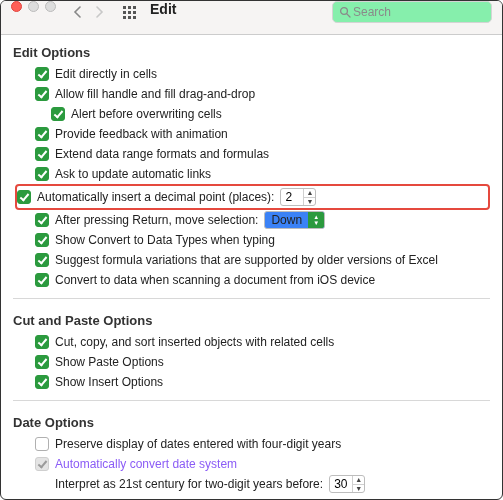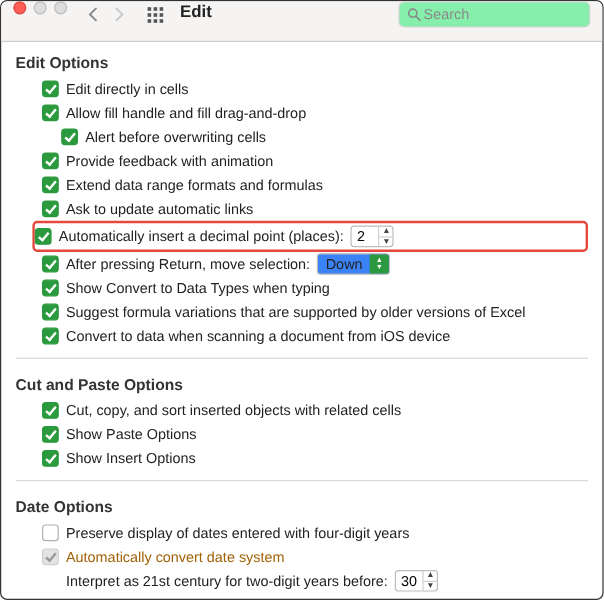--- a/index.html
+++ b/index.html
@@ -73,21 +73,21 @@
     content: ""; position: absolute;
     left: 4px; top: 1px; width: 3px; height: 7px;
     border: solid #fff; border-width: 0 2px 2px 0;
     transform: rotate(40deg);
   }
   .chk.disabled { background: #f2f2f2; border-color: #d0d0d0; }
   .chk.disabled.checked { background: #e4e4e4; border-color: #cfcfcf; }
   .chk.disabled.checked::after { border-color: #9a9a9a; }
 
   .lbl { white-space: nowrap; }
-  .lbl.disabled { color: #a16207; }
+  .lbl.disabled { color: #8b5cf6; }
 
   .stepper {
     display: inline-flex; align-items: stretch; height: 18px;
     border: 1px solid #bdbdbd; border-radius: 3px; margin-left: 6px;
     background: #fff;
   }
   .stepper input {
     width: 22px; border: none; outline: none; font-size: 12px;
     padding: 0 4px; text-align: left; background: transparent;
   }
@@ -108,21 +108,21 @@
   }
   .select .val { padding-right: 6px; }
   .select .btn {
     width: 16px; height: 100%; background: #2b9a3e; border-radius: 0 2px 2px 0;
     display: flex; flex-direction: column; align-items: center; justify-content: center;
   }
   .select .btn span { font-size: 6px; line-height: 6px; color: #fff; }
 
   .highlight {
     border: 2px solid #e5493e; border-radius: 4px;
-    padding: 2px 16px 2px 0; margin-left: 14px;
+    padding: 2px 16px 2px 0; margin-left: 2px;
   }
 </style>
 </head>
 <body>
 
 <div class="titlebar">
   <div class="tl-dots">
     <div class="tl-dot red"></div>
     <div class="tl-dot"></div>
     <div class="tl-dot"></div>

